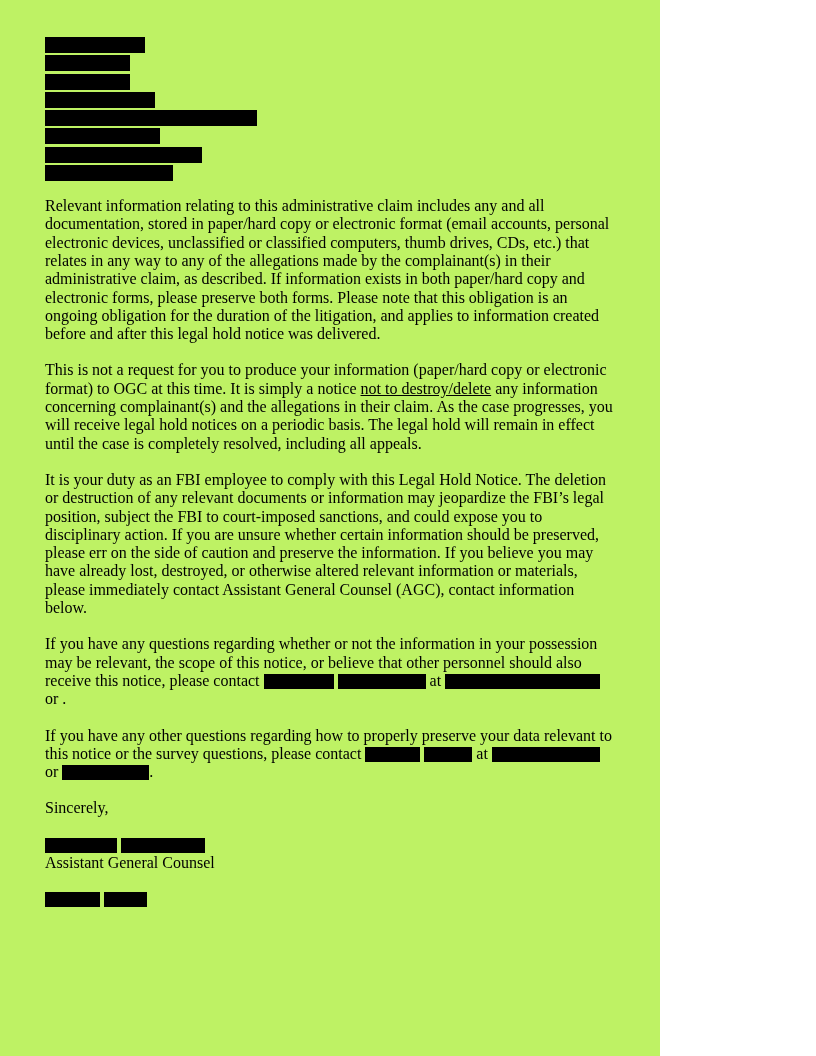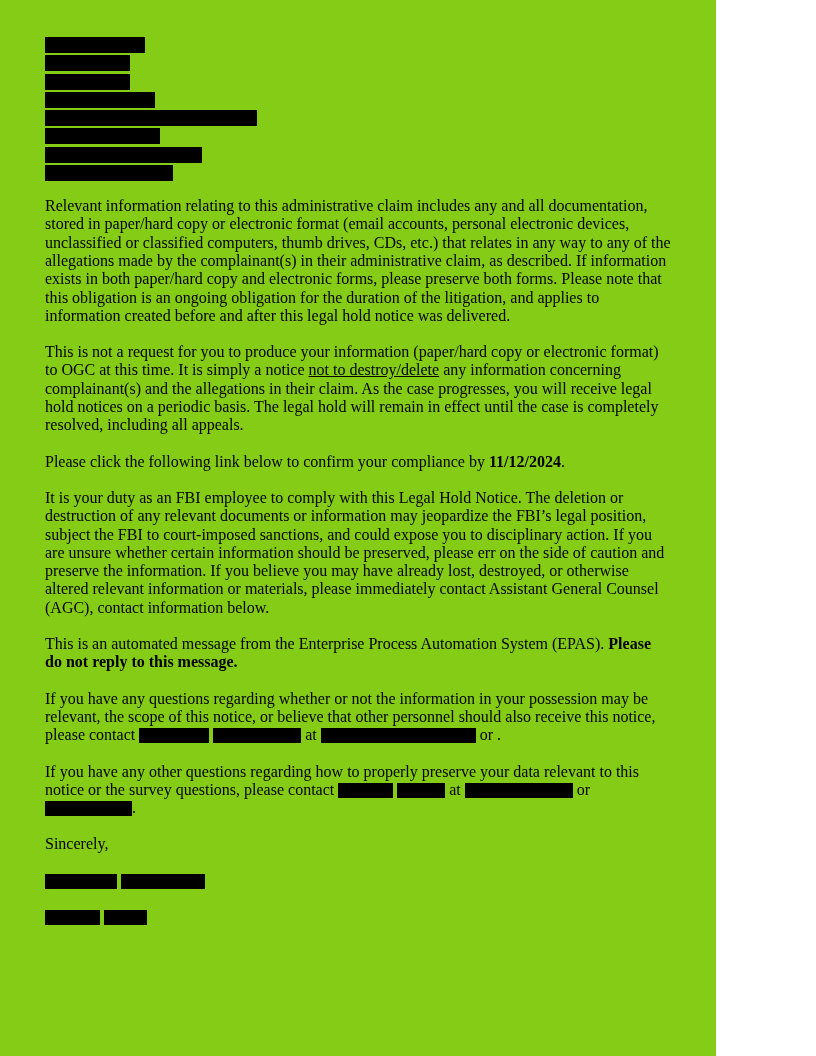--- a/index.html
+++ b/index.html
@@ -3,25 +3,25 @@
 <meta charset="utf-8">
 <title>Legal Hold Notice</title>
 <style>
   html, body {
     margin: 0;
     padding: 0;
     background: #ffffff;
   }
   .page {
     position: relative;
-    width: 716px;
+    width: 660px;
     height: 1056px;
     box-sizing: border-box;
     padding: 37px 45px 46px 45px;
-    background: #84cc16;
+    background: #bef264;
     color: #000000;
     font-family: "Liberation Serif", "DejaVu Serif", serif;
     font-size: 16px;
     line-height: 18.3px;
     overflow: hidden;
   }
   .header-redactions {
     margin-bottom: 16px;
   }
   .hbar {
@@ -64,37 +64,36 @@
     <span class="hbar" style="width:212px"></span>
     <span class="hbar" style="width:115px"></span>
     <span class="hbar" style="width:157px"></span>
     <span class="hbar" style="width:128px"></span>
   </div>
 
   <p><span>Relevant information relating to this administrative claim includes any and all documentation, stored in paper/hard copy or electronic format (email accounts, personal electronic devices, unclassified or classified computers, thumb drives, CDs, etc.) that relates in any way to any of the allegations made by the complainant(s) in their administrative claim, as described. If information exists in both paper/hard copy and electronic forms, please preserve both forms. Please note that this obligation is an ongoing obligation for the duration of the litigation, and applies to information created before and after this legal hold notice was delivered.</span></p>
 
   <p><span>This is not a request for you to produce your information (paper/hard copy or electronic format) to OGC at this time. It is simply a notice </span><span class="u">not to destroy/delete</span><span> any information concerning complainant(s) and the allegations in their claim. As the case progresses, you will receive legal hold notices on a periodic basis. The legal hold will remain in effect until the case is completely resolved, including all appeals.</span></p>
 
-  <p><span>Please click the following link below to confirm your compliance by </span><span class="b">11/12/2024</span><span>.</span></p>
 
 
   <p><span>It is your duty as an FBI employee to comply with this Legal Hold Notice. The deletion or destruction of any relevant documents or information may jeopardize the FBI’s legal position, subject the FBI to court-imposed sanctions, and could expose you to disciplinary action. If you are unsure whether certain information should be preserved, please err on the side of caution and preserve the information. If you believe you may have already lost, destroyed, or otherwise altered relevant information or materials, please immediately contact Assistant General Counsel (AGC), contact information below.</span></p>
 
-  <p><span>This is an automated message from the Enterprise Process Automation System (EPAS). </span><span class="b">Please do not reply to this message.</span></p>
 
   <p><span>If you have any questions regarding whether or not the information in your possession may be relevant, the scope of this notice, or believe that other personnel should also receive this notice, please contact </span><span class="r" style="width:70px"></span> <span class="r" style="width:88px"></span><span> at </span><span class="r" style="width:155px"></span><span> or .</span></p>
 
   <p><span>If you have any other questions regarding how to properly preserve your data relevant to this notice or the survey questions, please contact </span><span class="r" style="width:55px"></span> <span class="r" style="width:48px"></span><span> at </span><span class="r" style="width:108px"></span><span> or </span><span class="r" style="width:87px"></span><span>.</span></p>
 
 
 
   <p><span>Sincerely,</span></p>
 
   <div class="sig-block">
     <div class="sig-bars"><span class="r" style="width:72px"></span> <span class="r" style="width:84px"></span></div>
+    <div class="sig-line">Assistant General Counsel</div>
   </div>
 
   <div class="sig-gap"></div>
 
   <div class="sig-block">
     <div class="sig-bars"><span class="r" style="width:55px"></span> <span class="r" style="width:43px"></span></div>
   </div>
 
 </div>
 

